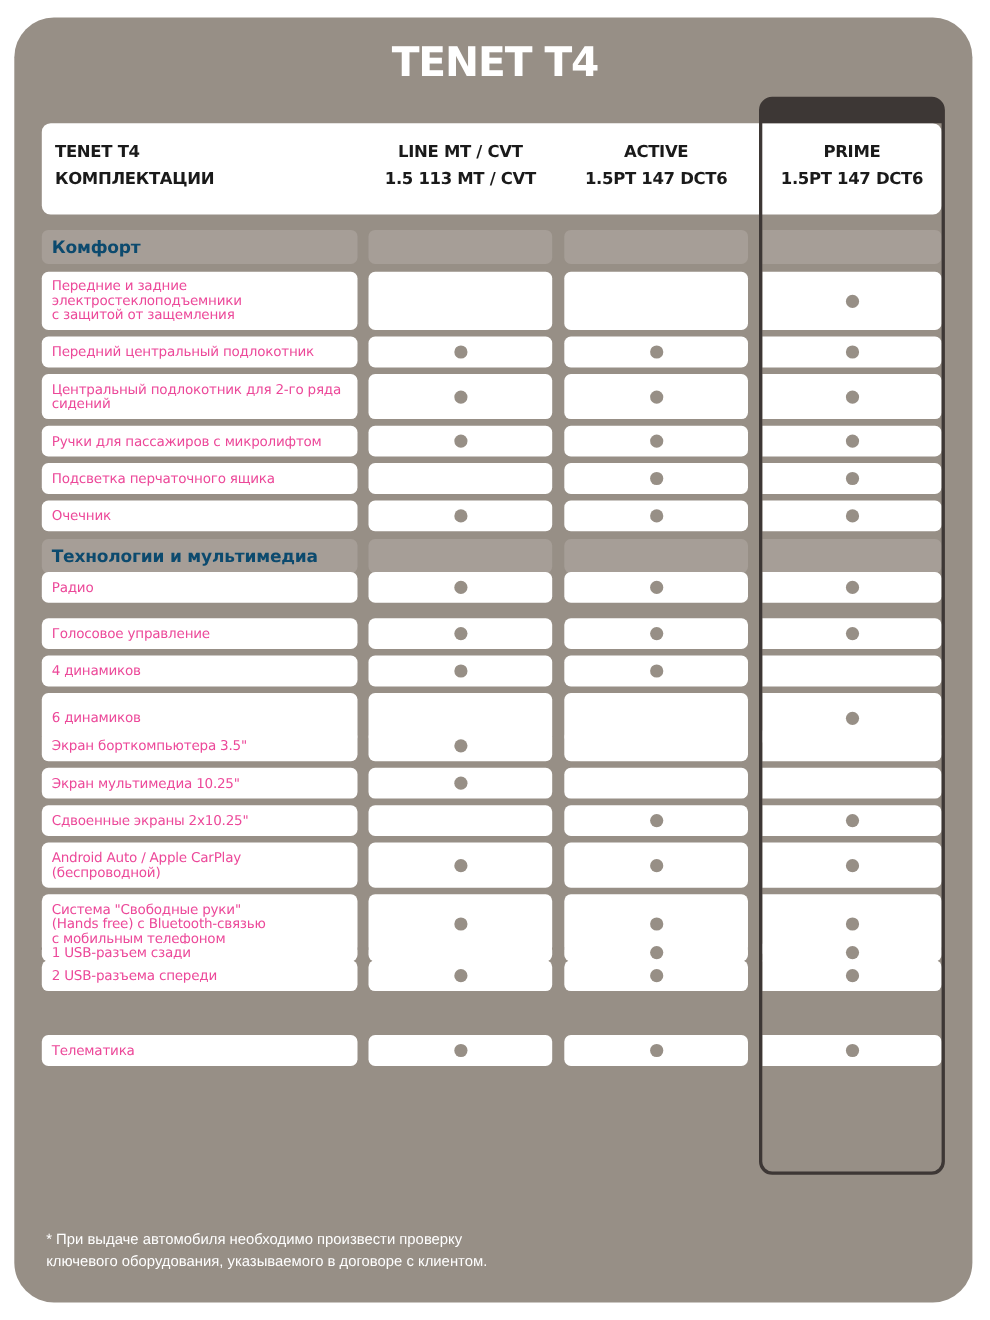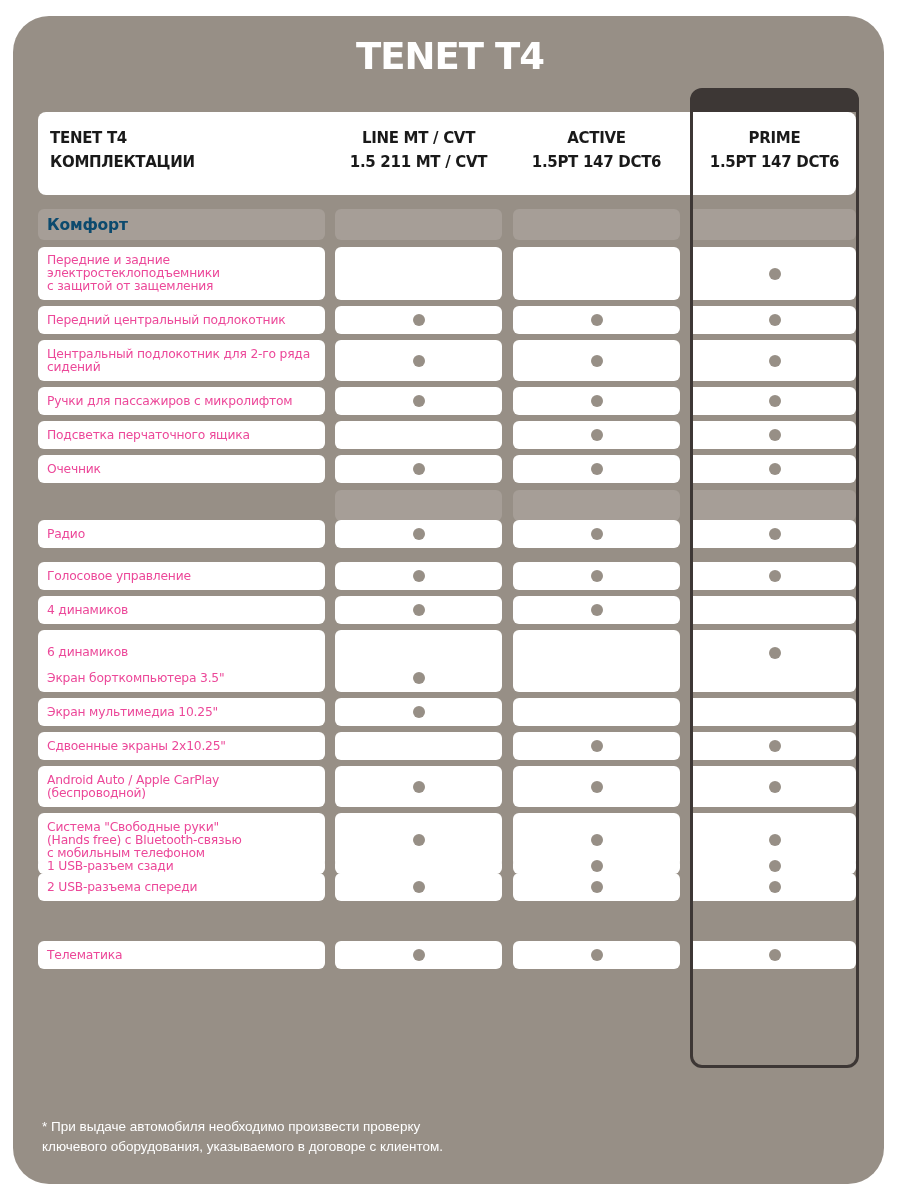--- a/index.html
+++ b/index.html
@@ -70,21 +70,21 @@
 
 <div class="title">TENET T4</div>
 
 <div class="header-box">
   <div class="hdr-text hdr-left">
     <span>TENET T4</span>
     <span>КОМПЛЕКТАЦИИ</span>
   </div>
   <div class="hdr-text hdr-col" style="left:297px">
     <span>LINE MT / CVT</span>
-    <span>1.5 211 MT / CVT</span>
+    <span>1.5 113 MT / CVT</span>
   </div>
   <div class="hdr-text hdr-col" style="left:475px">
     <span>ACTIVE</span>
     <span>1.5PT 147 DCT6</span>
   </div>
   <div class="hdr-text hdr-col" style="left:655px; width:163px">
     <span>PRIME</span>
     <span>1.5PT 147 DCT6</span>
   </div>
 </div>
@@ -173,20 +173,23 @@
         <span class="dot"></span>
       </div>
       <div class="cell c2">
         <span class="dot"></span>
       </div>
       <div class="cell c3">
         <span class="dot"></span>
       </div>
     </div>
     <div class="row section" style="top: 490px; height: 31px;">
+      <div class="cell label">
+        <span class="label-text">Технологии и мультимедиа</span>
+      </div>
       <div class="cell c1"></div>
       <div class="cell c2"></div>
       <div class="cell c3"></div>
     </div>
     <div class="row" style="top: 520px; height: 28px;">
       <div class="cell label">
         <span class="label-text">Радио</span>
       </div>
       <div class="cell c1">
         <span class="dot"></span>

